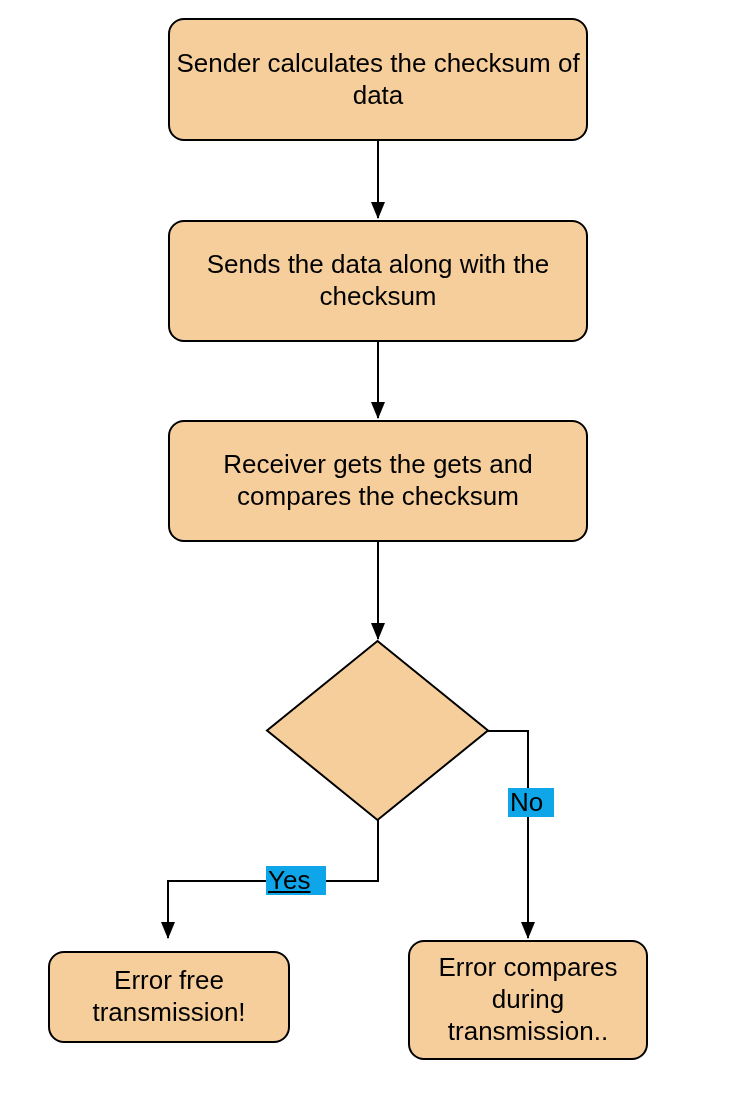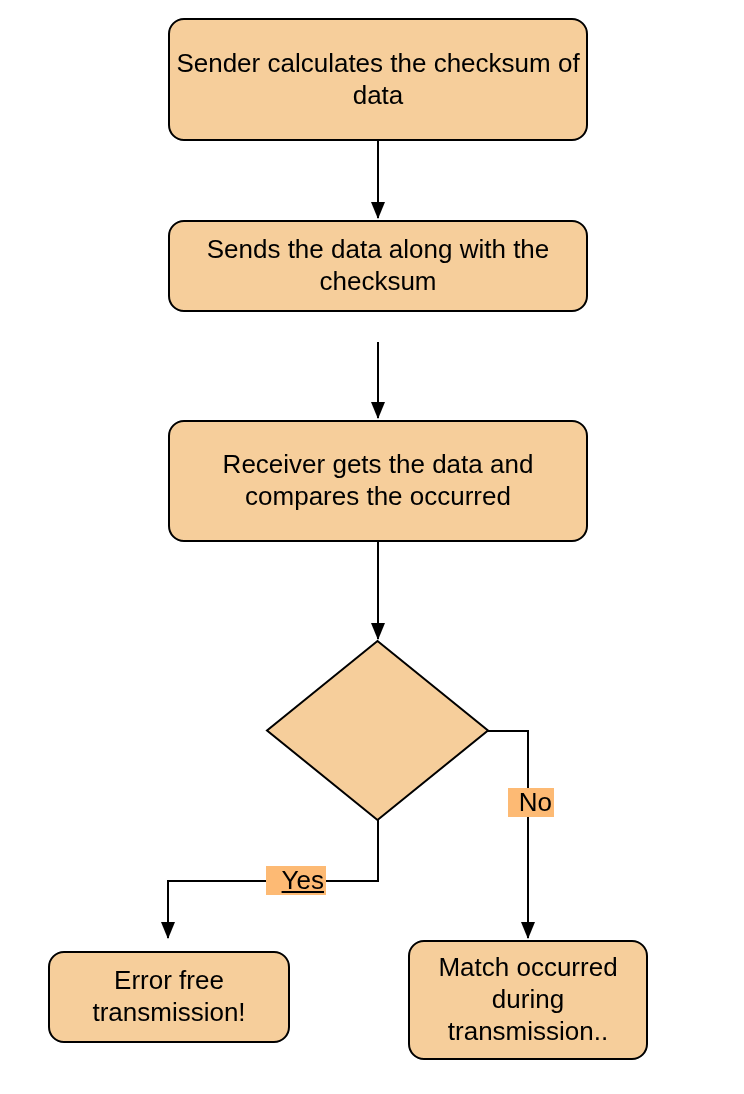--- a/index.html
+++ b/index.html
@@ -24,21 +24,21 @@
     border-radius: 16px;
     display: flex;
     align-items: center;
     justify-content: center;
     text-align: center;
     font-size: 26px;
     line-height: 1.23;
     padding: 17px 4px;
   }
   #node-sender        { left: 168px; top: 18px;  width: 420px; height: 123px; }
-  #node-send-data     { left: 168px; top: 220px; width: 420px; height: 92px; }
+  #node-send-data     { left: 168px; top: 220px; width: 420px; height: 122px; }
   #node-receiver      { left: 168px; top: 420px; width: 420px; height: 122px; }
   #node-error-free    { left: 48px;  top: 940px; width: 242px; height: 92px; margin-top: 11px; }
   #node-error-occurred{ left: 408px; top: 940px; width: 240px; height: 120px; padding: 0 22px; }
 
   #edge-layer {
     position: absolute;
     left: 0; top: 0;
     width: 744px;
     height: 1094px;
   }
@@ -47,24 +47,24 @@
     left: 267px; top: 641px;
     width: 221px; height: 179px;
     display: flex;
     align-items: center;
     justify-content: center;
     font-size: 26px;
     text-align: center;
   }
   .edge-label {
     position: absolute;
-    background: #fdba74;
+    background: #0ea5e9;
     font-size: 26px;
     line-height: 1.1;
-    text-align: right;
+    text-align: left;
     padding: 0 2px;
   }
   #label-yes { left: 266px; top: 866px; width: 56px; text-decoration: underline; }
   #label-no  { left: 508px; top: 788px; width: 42px; }
 </style>
 </head>
 <body>
 
 <div id="canvas">
 
@@ -85,24 +85,24 @@
     <polygon points="161,922 175,922 168,939" fill="#000000"></polygon>
 
     <path d="M488 731 H528 V938" stroke="#000000" stroke-width="2" fill="none"></path>
     <polygon points="521,922 535,922 528,939" fill="#000000"></polygon>
   </svg>
 
   <div class="node" id="node-sender">Sender calculates the checksum of data</div>
 
   <div class="node" id="node-send-data">Sends the data along with the checksum</div>
 
-  <div class="node" id="node-receiver">Receiver gets the data and compares the occurred</div>
+  <div class="node" id="node-receiver">Receiver gets the gets and compares the checksum</div>
 
 
   <div class="node" id="node-error-free">Error free transmission!</div>
 
-  <div class="node" id="node-error-occurred">Match occurred during transmission..</div>
+  <div class="node" id="node-error-occurred">Error compares during transmission..</div>
 
   <div class="edge-label" id="label-yes">Yes</div>
 
   <div class="edge-label" id="label-no">No</div>
 
 </div>
 
 </body></html>

